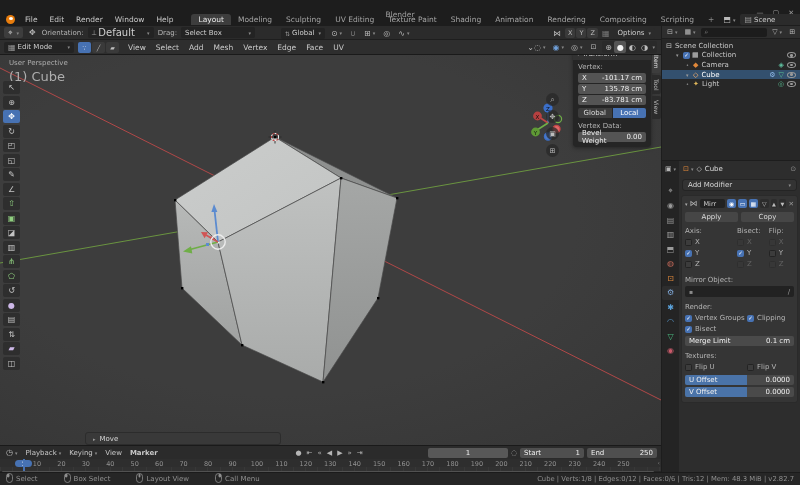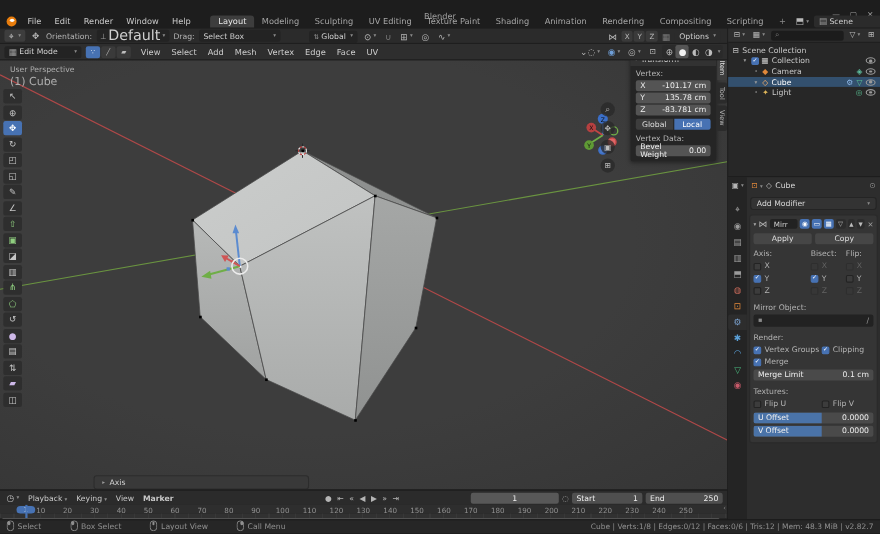--- a/index.html
+++ b/index.html
@@ -88,21 +88,21 @@
 
   </div>
 </div>
 
 <div class="abs flex" style="left:0;top:26px;width:661px;height:14px;background:#2b2b2b;border-bottom:1px solid #1e1e1e;box-sizing:border-box;gap:4px;padding-left:4px;">
   <span class="chip" style="background:#3d3d3d;height:11px;">⌖<span class="dd">▾</span></span>
   <span class="icbtn">✥</span>
   <span class="lab">Orientation:</span>
   <span class="chip" style="width:58px;">
     <span style="color:#9a9a9a;font-size:7px;">⟂</span>
-    <span style="font-size:13px;">Default</span>
+    <span style="font-size:10px;">Default</span>
     <span class="dd" style="margin-left:auto;">▾</span>
   </span>
   <span class="lab">Drag:</span>
   <span class="chip" style="width:66px;">
     <span style="font-size:7px;">Select Box</span>
     <span class="dd" style="margin-left:auto;">▾</span>
   </span>
   <div class="abs flex" style="left:281px;top:1.5px;gap:4px;">
     <span class="chip">
       <span style="color:#9a9a9a;font-size:6px;">⇅</span>
@@ -242,21 +242,21 @@
       <circle cx="558" cy="64" r="3.6" fill="#3b3b3b" stroke="#6fae47" stroke-width="1.2"></circle>
       <circle cx="556.5" cy="74" r="3.6" fill="#e06666" stroke="#c24545" stroke-width="1.2"></circle>
       <circle cx="548" cy="81.5" r="3.6" fill="#4a79c9" stroke="#3b6fc9" stroke-width="1.2"></circle>
       <text x="548" y="55.5" font-size="5.5" fill="#0e0e0e" text-anchor="middle">Z</text>
       <text x="537.5" y="63.5" font-size="5.5" fill="#0e0e0e" text-anchor="middle">X</text>
       <text x="535.5" y="79.5" font-size="5.5" fill="#0e0e0e" text-anchor="middle">Y</text>
     </g>
   </svg>
 
   <div class="abs" style="left:9px;top:4px;font-size:7px;color:#aeaeae;">User Perspective</div>
-  <div class="abs" style="left:9px;top:14px;font-size:10px;color:#aeaeae;">(1) Cube</div>
+  <div class="abs" style="left:9px;top:14px;font-size:13px;color:#aeaeae;">(1) Cube</div>
 
   <div class="abs" style="left:3px;top:26px;">
       <div class="tool-btn">↖</div>
       <div class="tool-btn">⊕</div>
       <div class="tool-btn active">✥</div>
       <div class="tool-btn">↻</div>
       <div class="tool-btn">◰</div>
       <div class="tool-btn">◱</div>
       <div class="tool-btn">✎</div>
       <div class="tool-btn">∠</div>
@@ -315,21 +315,21 @@
   </div>
 
   <div class="abs" style="left:651.5px;top:-4px;display:flex;flex-direction:column;">
       <span class="ntab active">Item</span>
       <span class="ntab">Tool</span>
       <span class="ntab">View</span>
     </div>
 
   <div class="abs flex" style="left:85px;top:377px;width:196px;height:13px;background:rgba(58,58,58,.85);border:1px solid #2c2c2c;border-radius:3px;box-sizing:border-box;padding:0 7px;gap:4px;">
     <span style="font-size:5px;color:#999;">▸</span>
-    <span style="font-size:7px;color:#d5d5d5;">Axis</span>
+    <span style="font-size:7px;color:#d5d5d5;">Move</span>
   </div>
 </div>
 
 <div class="abs" style="left:662px;top:26px;width:138px;height:134px;background:#272727;">
   <div class="flex" style="height:13px;background:#2e2e2e;padding:0 3px;gap:3px;border-bottom:1px solid #1e1e1e;box-sizing:border-box;">
     <span class="icbtn" style="font-size:7px;">⊟<span class="dd">▾</span></span>
     <span class="icbtn" style="font-size:7px;">▦<span class="dd">▾</span></span>
     <span class="chip" style="flex:1;height:9px;background:#1c1c1c;">
       <span style="color:#8a8a8a;font-size:7px;">⌕</span>
     </span>
@@ -489,21 +489,21 @@
           <span class="cb on">✓</span>
             <span class="lab">Vertex Groups</span>
         </span>
         <span class="flex" style="gap:3px;">
           <span class="cb on">✓</span>
             <span class="lab">Clipping</span>
         </span>
       </div>
       <div class="flex" style="gap:3px;margin-top:3px;">
         <span class="cb on">✓</span>
-          <span class="lab">Merge</span>
+          <span class="lab">Bisect</span>
       </div>
       <div class="field" style="margin-top:3px;background:#4a4a4a;">
         <span>Merge Limit</span>
         <span>0.1 cm</span>
       </div>
       <div class="lab" style="margin-top:6px;">Textures:</div>
       <div class="flex" style="margin-top:3px;">
         <span class="flex" style="gap:3px;width:62px;">
           <span class="cb"></span>
             <span class="lab">Flip U</span>

